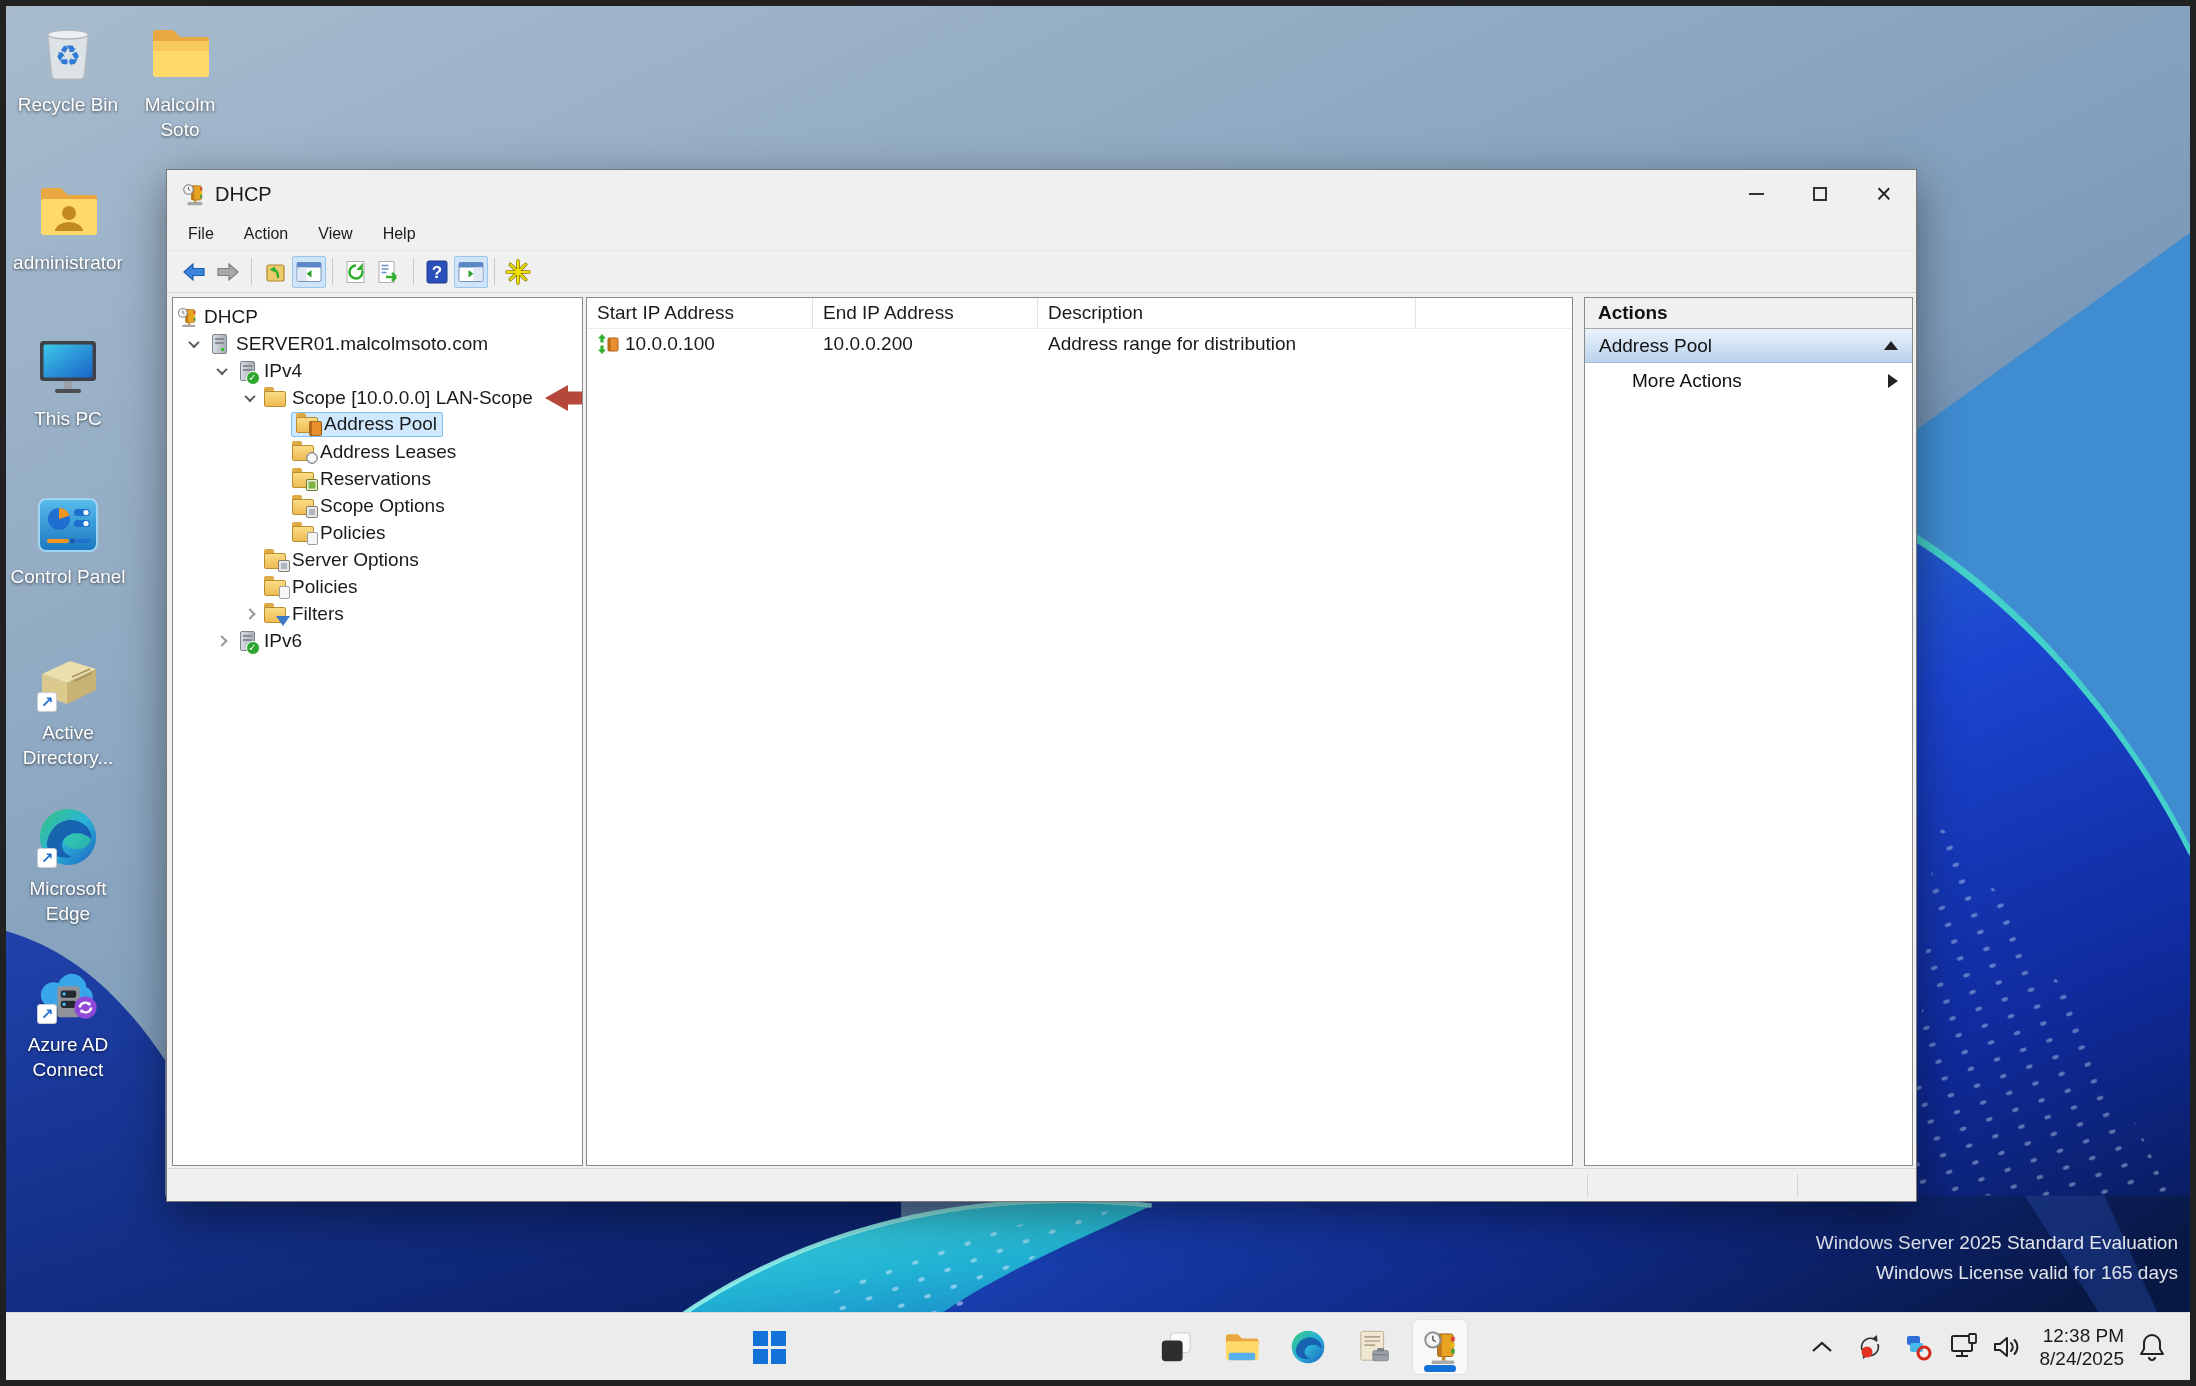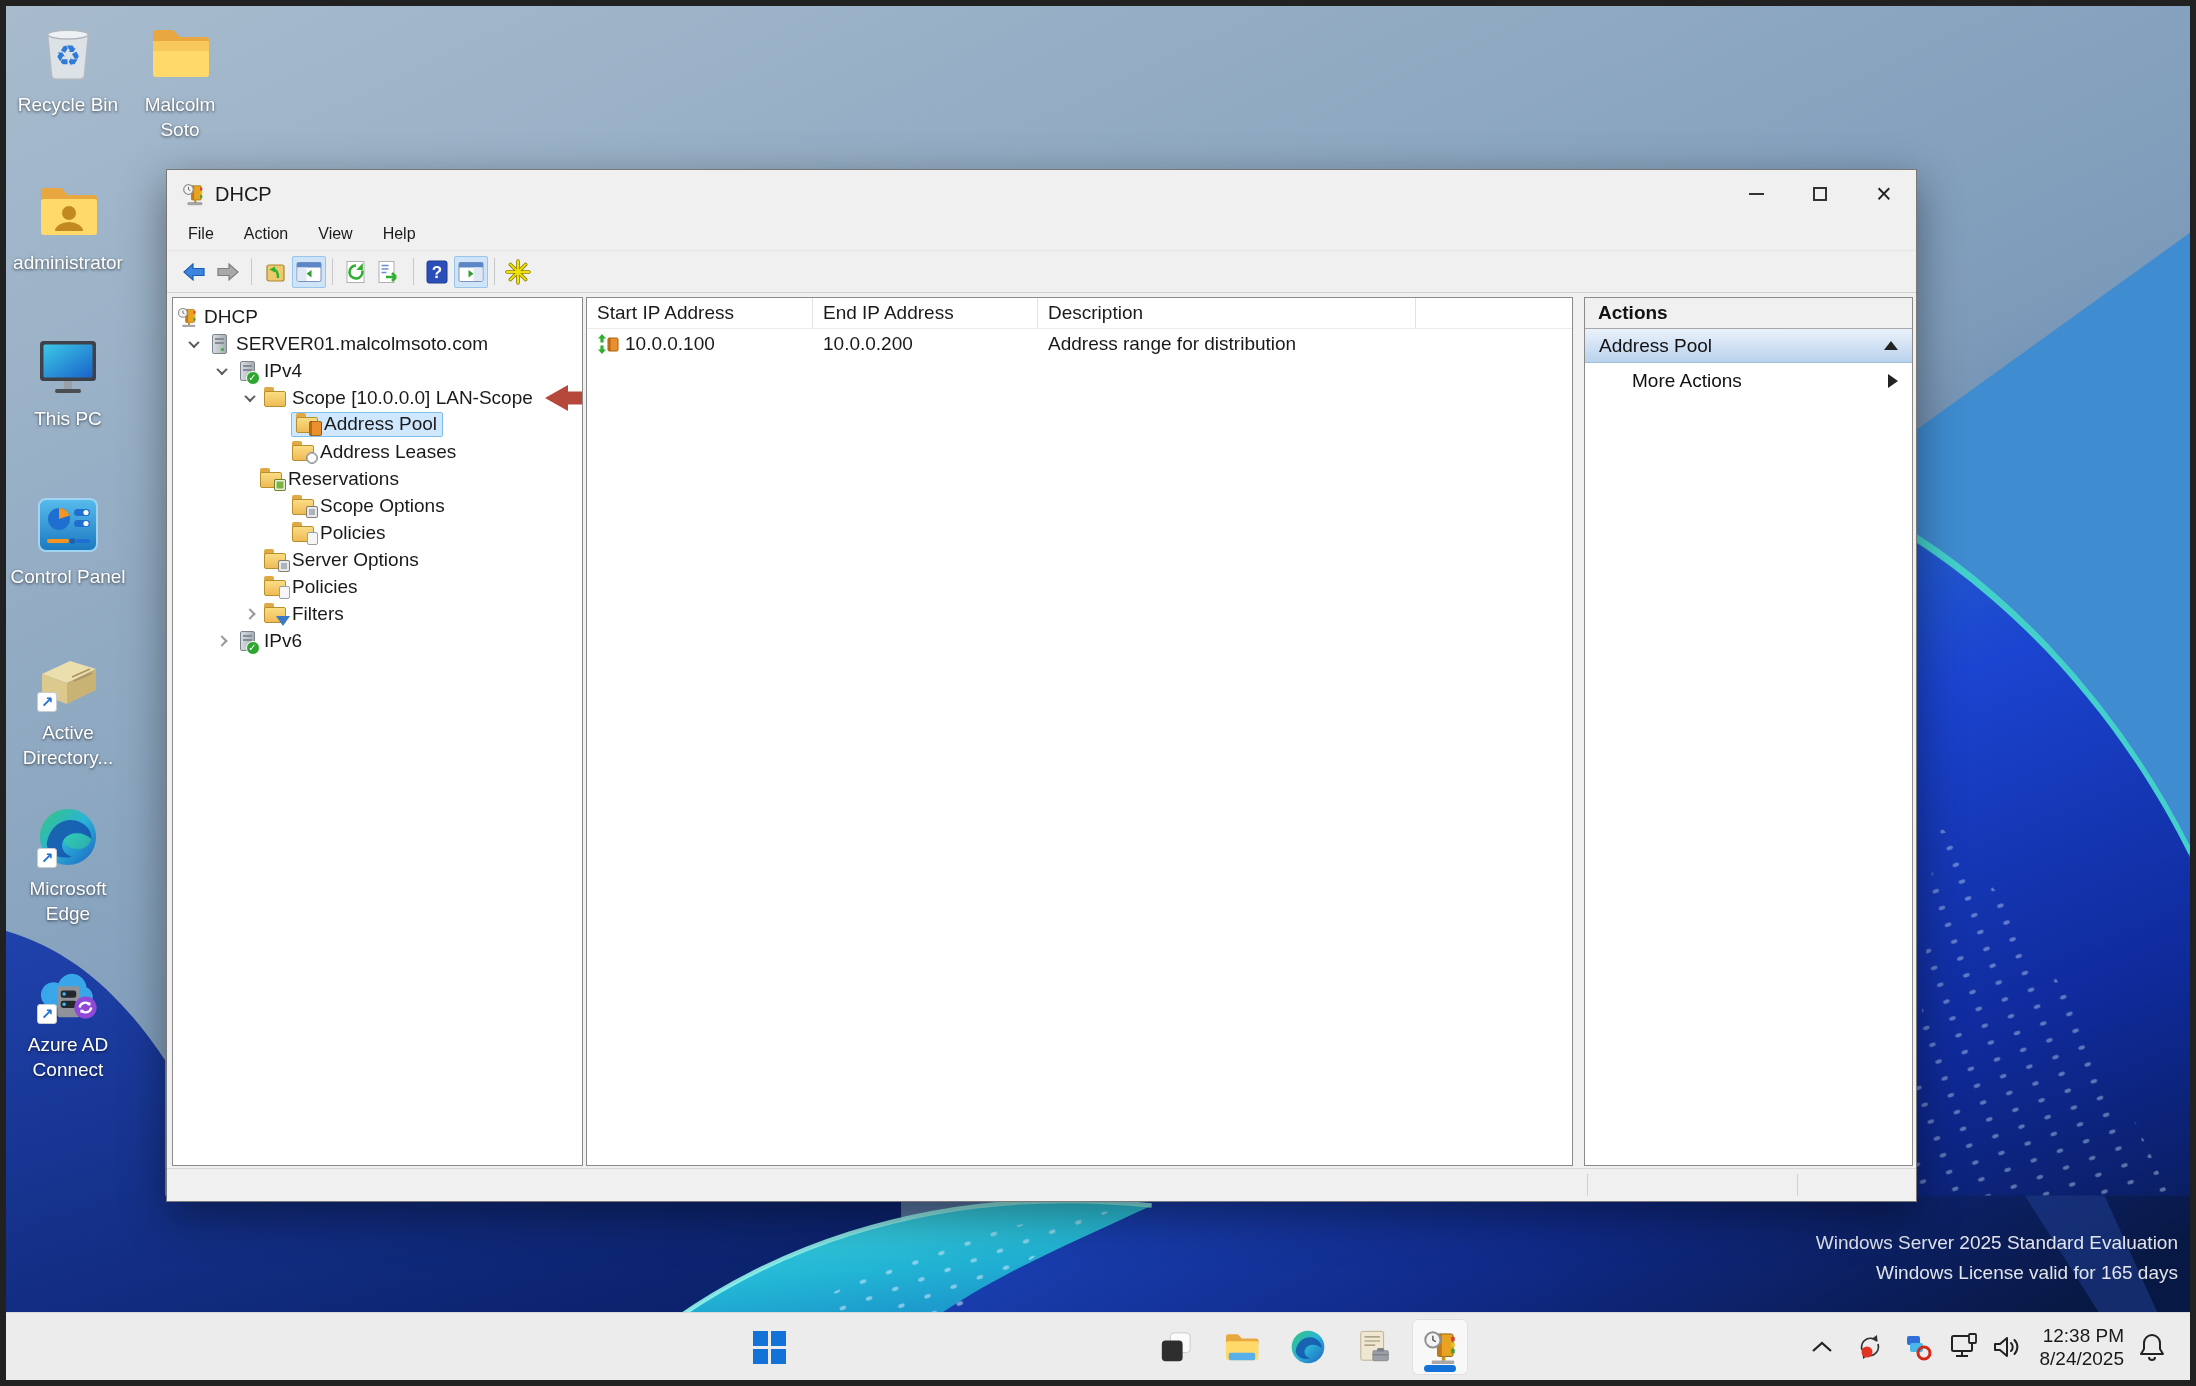--- a/index.html
+++ b/index.html
@@ -461,21 +461,21 @@
           <span class="ticon">
               <span class="fold">
                 <span class="tab"></span>
                 <span class="bod"></span>
                 <span class="badge b-clock"></span>
               </span>
             </span>
           <span>Address Leases</span>
         </div>
 
-        <div class="trow" style="padding-left:60px;">
+        <div class="trow" style="padding-left:92px;">
           <span class="chevbox"></span>
           <span class="ticon">
               <span class="fold">
                 <span class="tab"></span>
                 <span class="bod"></span>
                 <span class="badge b-grid"></span>
               </span>
             </span>
           <span>Reservations</span>
         </div>

